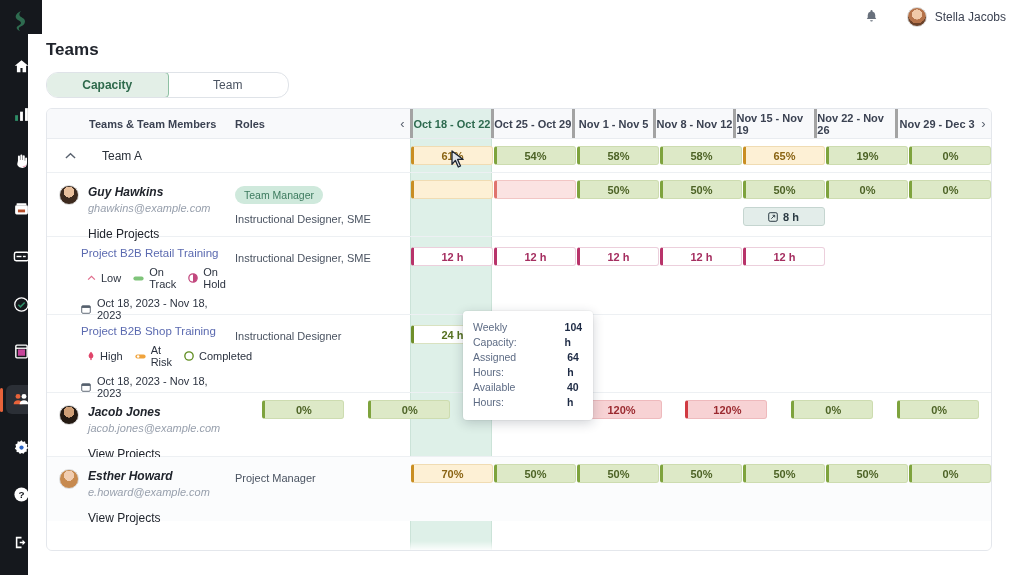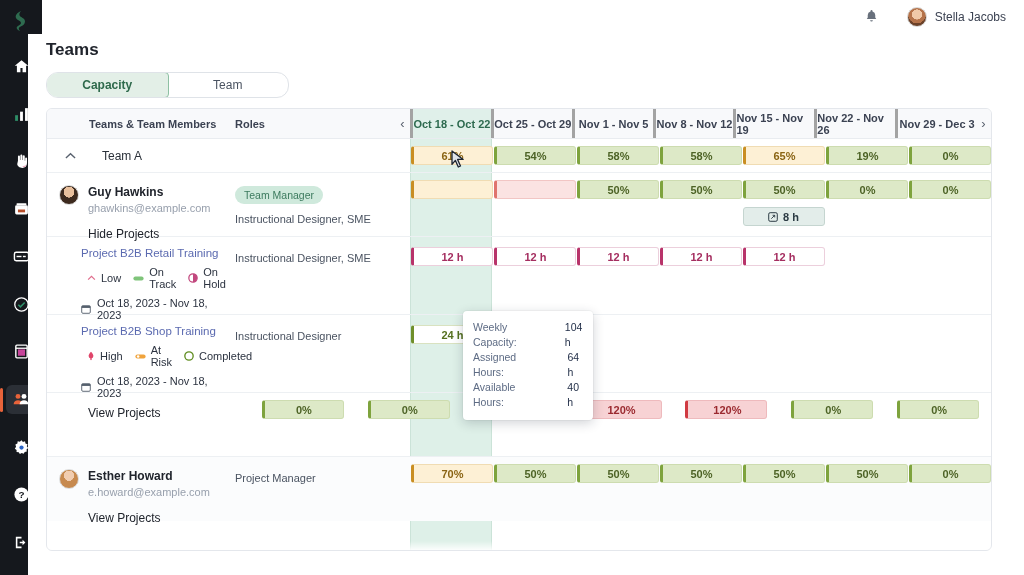--- a/index.html
+++ b/index.html
@@ -128,21 +128,21 @@
 
   .badge8 {
     margin-top: 8px; width: 82px; height: 19px; border-radius: 3px;
     background: #e3edea; border: 1px solid #c5d5d0;
     display: flex; align-items: center; justify-content: center;
     font-size: 11px; font-weight: 700; color: #2c3b44; cursor: pointer;
   }
   .badge8 .bico { margin-right: 5px; display: flex; }
 
   
-  .member { display: flex; padding: 12px 0 0 12px; }
+  .member { display: flex; padding: 12px 0 0 12px; font-style: italic; }
   .mavatar { width: 20px; height: 20px; border-radius: 50%; flex: none; margin-right: 9px; border: 1px solid #dcdcdc; }
   .av-guy    { background: radial-gradient(circle at 50% 34%, #e8bf9c 0 36%, #3d2a1e 37% 100%); }
   .av-jacob  { background: radial-gradient(circle at 50% 34%, #cf9f77 0 36%, #241a13 37% 100%); }
   .av-esther { background: radial-gradient(circle at 50% 32%, #f1cdb0 0 33%, #c78a4f 34% 100%); }
   .mname { font-size: 12px; font-weight: 700; color: #20242c; line-height: 14px; }
   .memail { font-size: 11px; color: #98a0ad; margin-top: 3px; }
   .mlink { font-size: 12px; color: #20242c; margin: 13px 0 0 41px; cursor: pointer; }
 
   .rolechip {
     display: inline-block; background: #cfe9dc; color: #3c7a5e;
@@ -161,21 +161,21 @@
 
   
   #tooltip {
     position: absolute; left: 416px; top: 172px; width: 130px;
     background: #ffffff; border-radius: 4px; padding: 9px 10px 10px 10px;
     box-shadow: 0 3px 12px rgba(20,30,50,.20), 0 0 0 1px rgba(0,0,0,.03);
     z-index: 40;
   }
   #tooltip .tr { display: flex; justify-content: space-between; font-size: 10.5px; line-height: 15px; }
   #tooltip .tl { color: #5d6b84; }
-  #tooltip .tv { color: #1d2a44; font-weight: 400; margin-left: 36px; }
+  #tooltip .tv { color: #1d2a44; font-weight: 700; margin-left: 36px; }
 
   
   #cursor { position: absolute; left: 451px; top: 150px; z-index: 60; pointer-events: none; }
 
   
   #fade {
     position: absolute; left: 0; bottom: 0; width: 946px; height: 10px;
     background: linear-gradient(to bottom, rgba(255,255,255,0), #ffffff);
     pointer-events: none;
   }
@@ -550,20 +550,27 @@
               <div class="pill empty"></div>
             </div>
           <div class="cellwrap">
               <div class="pill empty"></div>
             </div>
         </div>
       </div>
 
       <div class="row row-member">
         <div class="c-left">
+          <div class="member">
+            <div class="mavatar av-jacob"></div>
+            <div>
+              <div class="mname">Jacob Jones</div>
+              <div class="memail">jacob.jones@example.com</div>
+            </div>
+          </div>
           <div class="mlink">View Projects</div>
         </div>
         <div class="c-gap"></div>
         <div class="cells">
           <div class="cellwrap">
               <div class="pill green">0%</div>
             </div>
           <div class="cellwrap">
               <div class="pill green">0%</div>
             </div>

